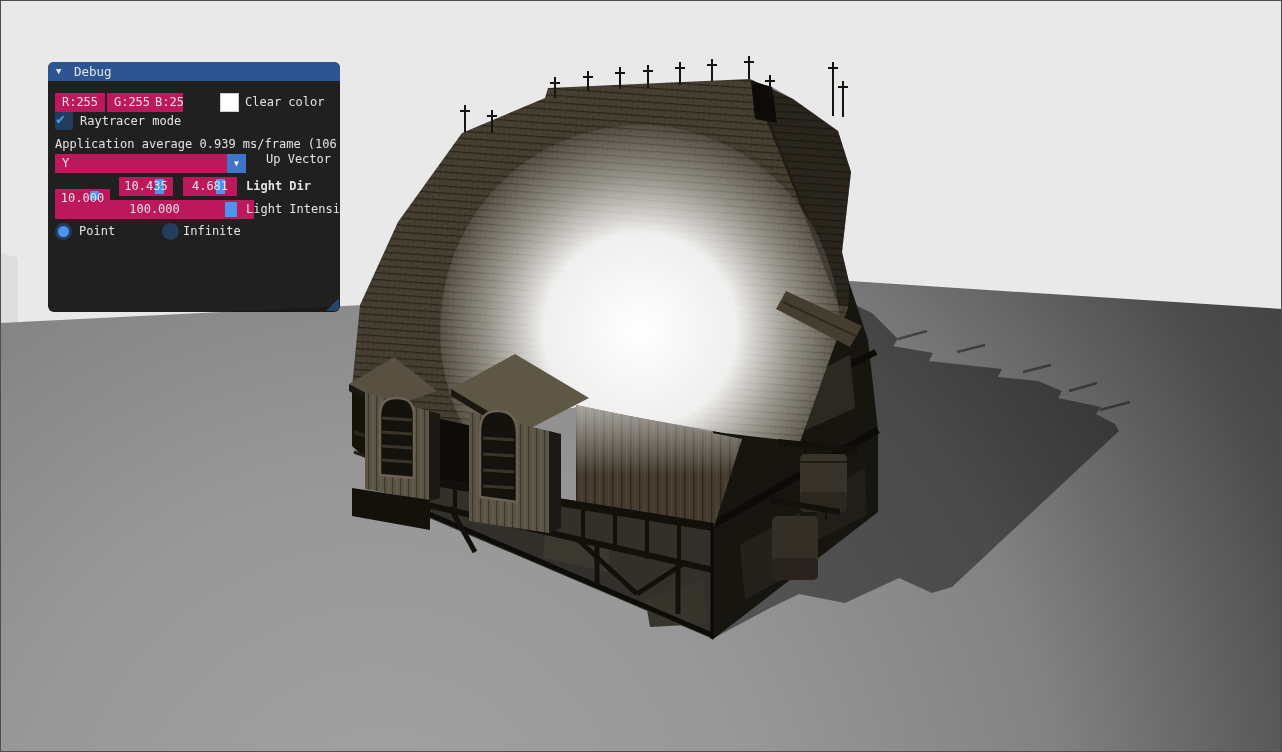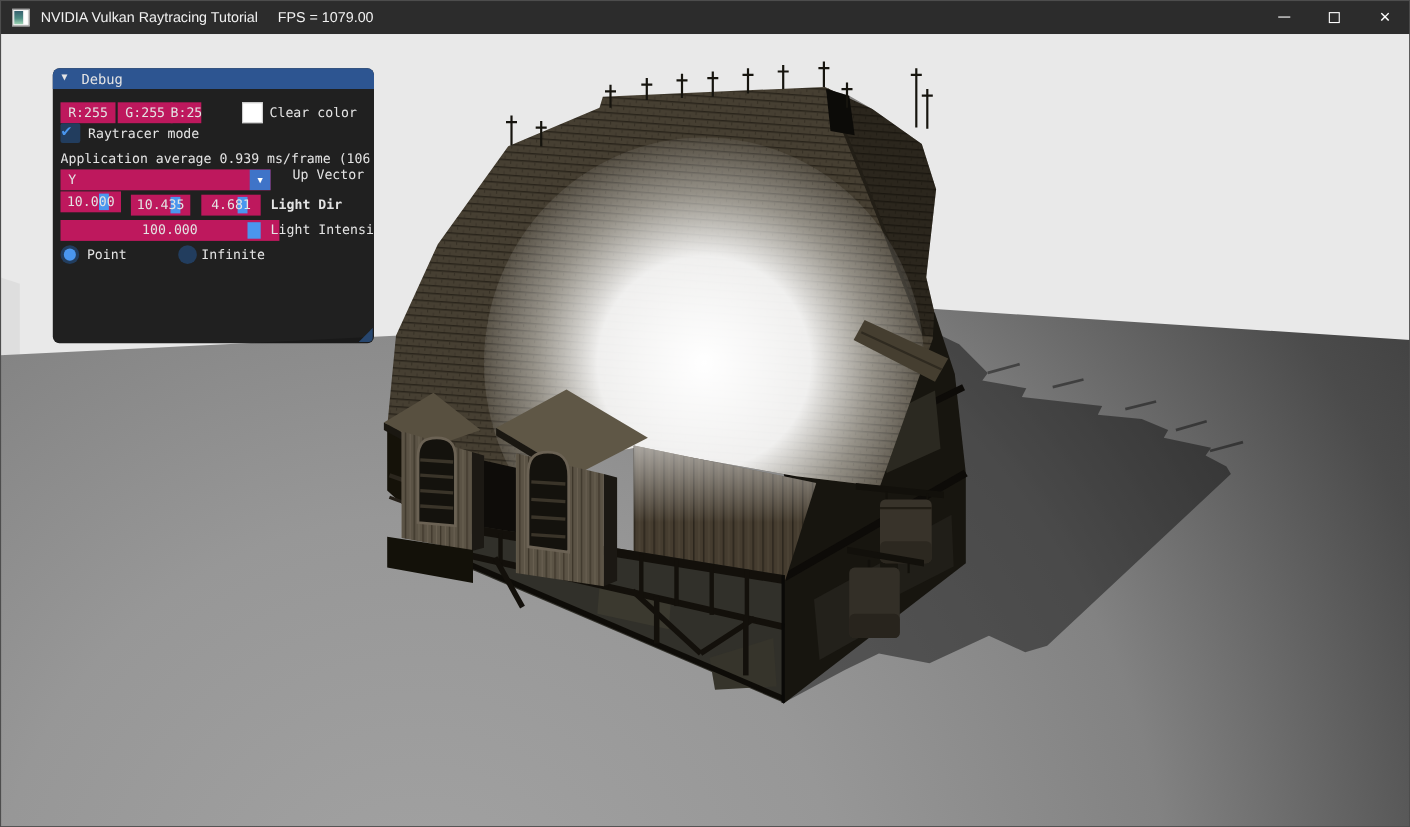--- a/index.html
+++ b/index.html
@@ -43,60 +43,41 @@
             border-radius:2px;}
   .checkbox .check{position:absolute;left:1px;top:-2px;color:#4a96ee;font-size:15px;font-weight:bold;}
   .lbl-raytracer{left:32px;top:50px;}
   .stats{position:absolute;left:7px;top:74px;width:281px;height:16px;line-height:16px;
          white-space:pre;overflow:hidden;}
   .combo{left:7px;top:92px;width:191px;text-align:left;}
   .combo .combo-val{position:absolute;left:7px;top:0;}
   .combo .combo-arrow{position:absolute;right:0;top:0;width:19px;height:19px;background:#3f74c8;
          text-align:center;font-size:8px;line-height:19px;color:#fff;}
   .lbl-upvec{left:202px;top:88px;margin-left:16px;}
-  .fld1{left:7px;top:112px;width:55px;} .fld2{left:71px;top:115px;width:54px;} .fld3{left:135px;top:115px;width:54px;}
+  .fld1{left:7px;top:127px;width:55px;} .fld2{left:71px;top:115px;width:54px;} .fld3{left:135px;top:115px;width:54px;}
   .grab{position:absolute;top:2px;bottom:2px;width:9px;background:#4a96ee;}
   .fld1 .grab{left:35px;} .fld2 .grab{left:36px;} .fld3 .grab{left:33px;}
   .fld-val{position:relative;z-index:1;}
   .lbl-lightdir{left:198px;top:115px;font-weight:bold;}
   .slider{left:7px;top:138px;width:199px;}
   .slider .grab{left:170px;width:12px;background:#4a96ee;}
   .lbl-intensity{left:198px;top:138px;width:94px;overflow:hidden;}
   .radio{position:absolute;top:161px;width:17px;height:17px;border-radius:50%;background:#223d5e;}
   .radio-point{left:7px;} .radio-inf{left:114px;}
   .radio .dot{position:absolute;left:3px;top:3px;width:11px;height:11px;border-radius:50%;background:#4a96ee;}
   .lbl-point{left:31px;top:160px;} .lbl-infinite{left:135px;top:160px;}
   .resize-grip{position:absolute;right:1px;bottom:1px;width:0;height:0;
                border-left:13px solid transparent;border-bottom:13px solid #27466e;
                border-bottom-right-radius:4px;}
 </style>
 </head>
 <body>
 
 <div class="window">
 
-  <div class="titlebar">
-    <div class="app-icon">
-      <span class="ic-left"></span>
-        <span class="ic-right"></span>
-    </div>
-    <span class="title-text">NVIDIA Vulkan Raytracing Tutorial</span>
-    <span class="fps-text">FPS = 1079.00</span>
-    <div class="win-controls">
-      <div class="win-btn">
-          <span class="min-glyph"></span>
-        </div>
-      <div class="win-btn">
-          <span class="max-glyph"></span>
-        </div>
-      <div class="win-btn">
-          <span class="close-glyph">✕</span>
-        </div>
-    </div>
-  </div>
 
   <div class="viewport">
   <svg width="1282" height="721" viewBox="0 31 1282 721" xmlns="http://www.w3.org/2000/svg">
     <defs>
       <radialGradient id="floorGrad" gradientUnits="userSpaceOnUse" cx="380" cy="860" r="1180">
         <stop offset="0" stop-color="#a3a3a3"></stop>
             <stop offset="0.33" stop-color="#979797"></stop>
         <stop offset="0.58" stop-color="#828282"></stop>
             <stop offset="0.83" stop-color="#4b4b4b"></stop>
         <stop offset="1" stop-color="#373737"></stop>

